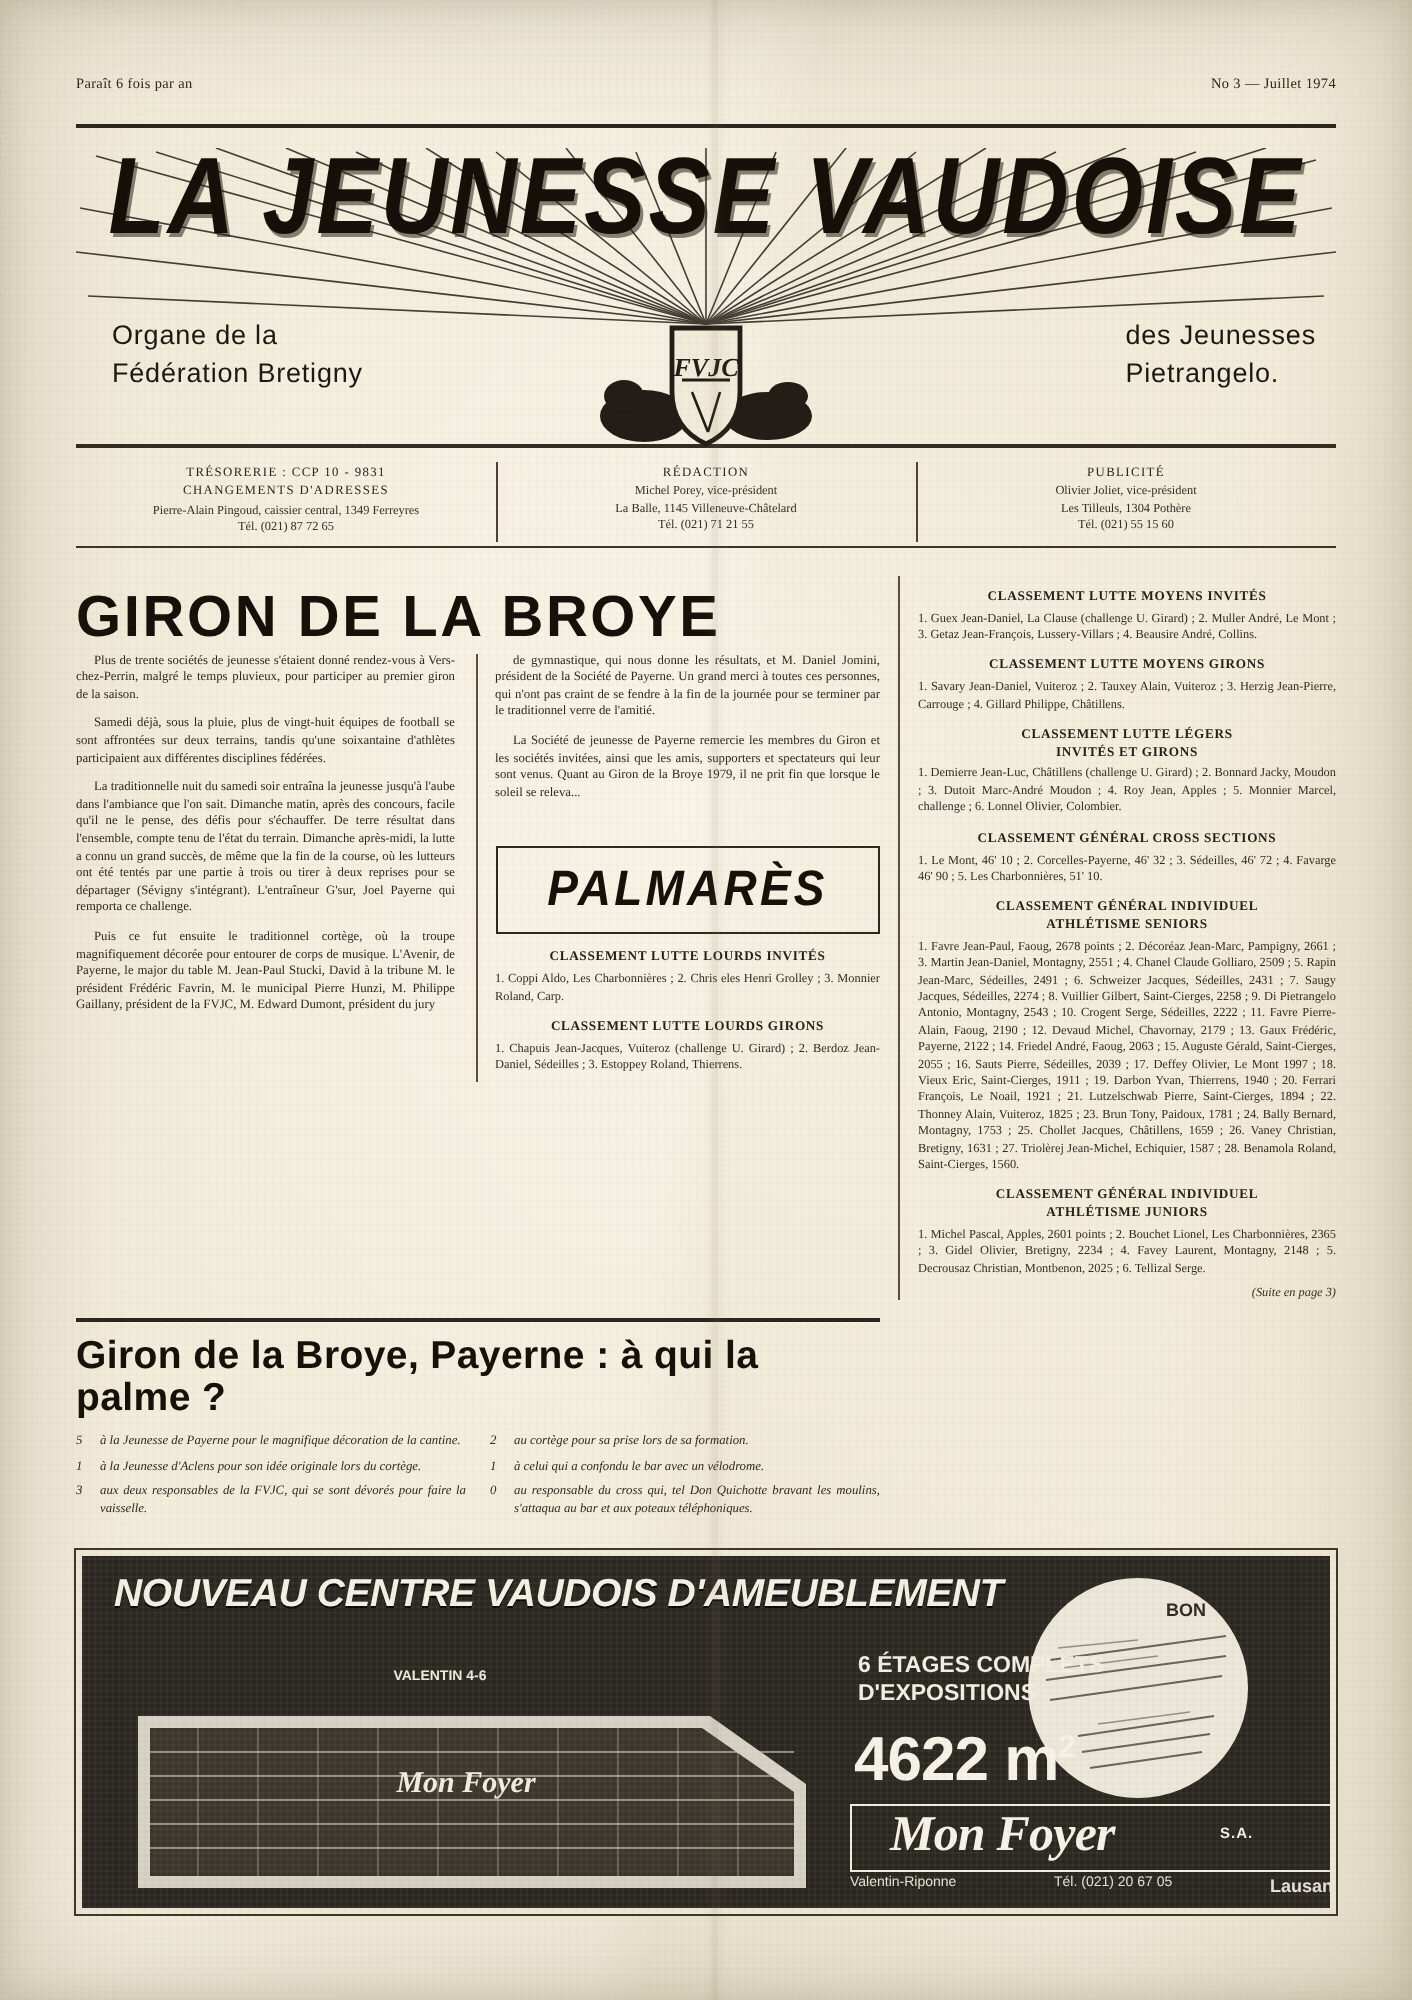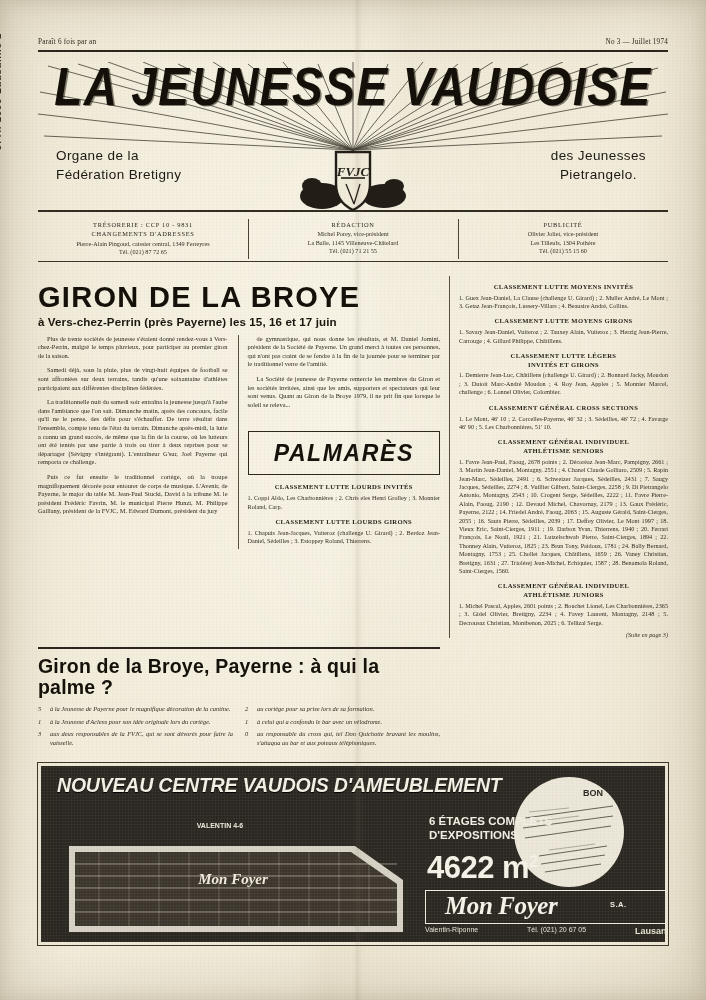--- a/index.html
+++ b/index.html
@@ -23,21 +23,21 @@
     background-image:
       repeating-linear-gradient(0deg,rgba(90,80,60,.035) 0 1px,rgba(0,0,0,0) 1px 3px),
       repeating-linear-gradient(90deg,rgba(90,80,60,.03) 0 1px,rgba(0,0,0,0) 1px 4px);}
   #vig{position:absolute;inset:0;pointer-events:none;
     box-shadow:inset 0 0 60px rgba(120,105,75,.30), inset 0 0 16px rgba(120,105,75,.18);}
 
   .sheet{position:absolute;left:38px;top:38px;width:630px;}
 
   
   .topline{display:flex;justify-content:space-between;align-items:flex-end;
-    font-size:7.2px;letter-spacing:.2px;color:#2a251c;padding-bottom:4px;}
+    font-size:7.2px;letter-spacing:.2px;color:#2a251c;padding-bottom:16px;}
   .rule-thick{height:2px;background:#2b261d;margin-bottom:4px;}
   .rule-thin{height:1px;background:#3a342a;}
   .rule-mid{height:1.5px;background:#322c22;}
 
   
   #spine{position:absolute;left:-8px;top:150px;
     transform:rotate(-90deg);transform-origin:left top;
     font-family:"Liberation Sans",sans-serif;
     font-weight:bold;font-size:9.5px;letter-spacing:.9px;color:#241f18;white-space:nowrap;}
 
@@ -51,21 +51,21 @@
     transform:scaleY(1.18);transform-origin:center top;
     text-shadow:1.4px 1.4px 0 rgba(40,34,24,.55);
   }
   .mh-rays{position:absolute;left:0;top:6px;width:630px;height:150px;}
 
   .subrow{position:relative;height:66px;margin-top:20px;}
   .sub-l,.sub-r{position:absolute;top:2px;
     font-family:"Liberation Sans",sans-serif;font-size:13.5px;line-height:19px;
     color:#1d1812;letter-spacing:.4px;}
   .sub-l{left:18px;text-align:left;}
-  .sub-r{right:22px;text-align:center;}
+  .sub-r{right:10px;text-align:left;}
   .crest{position:absolute;left:50%;top:-6px;transform:translateX(-50%);}
 
   
   .infobar{display:flex;margin-top:4px;padding:5px 0 4px;}
   .infocol{flex:1;text-align:center;padding:0 6px;position:relative;}
   .infocol + .infocol::before{content:"";position:absolute;left:0;top:-2px;bottom:-2px;width:1px;background:#4a4336;}
   .info-h{font-size:6.4px;letter-spacing:.7px;color:#2b261e;margin-bottom:2.5px;}
   .info-l{font-size:6.2px;line-height:8.6px;color:#342e25;}
 
   
@@ -224,21 +224,20 @@
         <div class="info-l">Les Tilleuls, 1304 Pothère</div>
         <div class="info-l">Tél. (021) 55 15 60</div>
       </div>
     </div>
     <div class="rule-thin"></div>
 
     <div class="body">
 
       <div style="width:402px;padding-right:9px;">
         <div class="head1">GIRON DE LA BROYE</div>
-        <div class="head1sub">à Vers-chez-Perrin (près Payerne) les 15, 16 et 17 juin</div>
 
         <div style="display:flex;">
           <div style="width:190px;padding-right:10px;">
             <p class="bt">Plus de trente sociétés de jeunesse s'étaient donné rendez-vous à Vers-chez-Perrin, malgré le temps pluvieux, pour participer au premier giron de la saison.</p>
             <p class="bt">Samedi déjà, sous la pluie, plus de vingt-huit équipes de football se sont affrontées sur deux terrains, tandis qu'une soixantaine d'athlètes participaient aux différentes disciplines fédérées.</p>
             <p class="bt">La traditionnelle nuit du samedi soir entraîna la jeunesse jusqu'à l'aube dans l'ambiance que l'on sait. Dimanche matin, après des concours, facile qu'il ne le pense, des défis pour s'échauffer. De terre résultat dans l'ensemble, compte tenu de l'état du terrain. Dimanche après-midi, la lutte a connu un grand succès, de même que la fin de la course, où les lutteurs ont été tentés par une partie à trois ou tirer à deux reprises pour se départager (Sévigny s'intégrant). L'entraîneur G'sur, Joel Payerne qui remporta ce challenge.</p>
             <p class="bt">Puis ce fut ensuite le traditionnel cortège, où la troupe magnifiquement décorée pour entourer de corps de musique. L'Avenir, de Payerne, le major du table M. Jean-Paul Stucki, David à la tribune M. le président Frédéric Favrin, M. le municipal Pierre Hunzi, M. Philippe Gaillany, président de la FVJC, M. Edward Dumont, président du jury</p>
           </div>
           <div style="width:193px;padding-left:9px;border-left:1px solid #57503f;">
             <p class="bt">de gymnastique, qui nous donne les résultats, et M. Daniel Jomini, président de la Société de Payerne. Un grand merci à toutes ces personnes, qui n'ont pas craint de se fendre à la fin de la journée pour se terminer par le traditionnel verre de l'amitié.</p>

